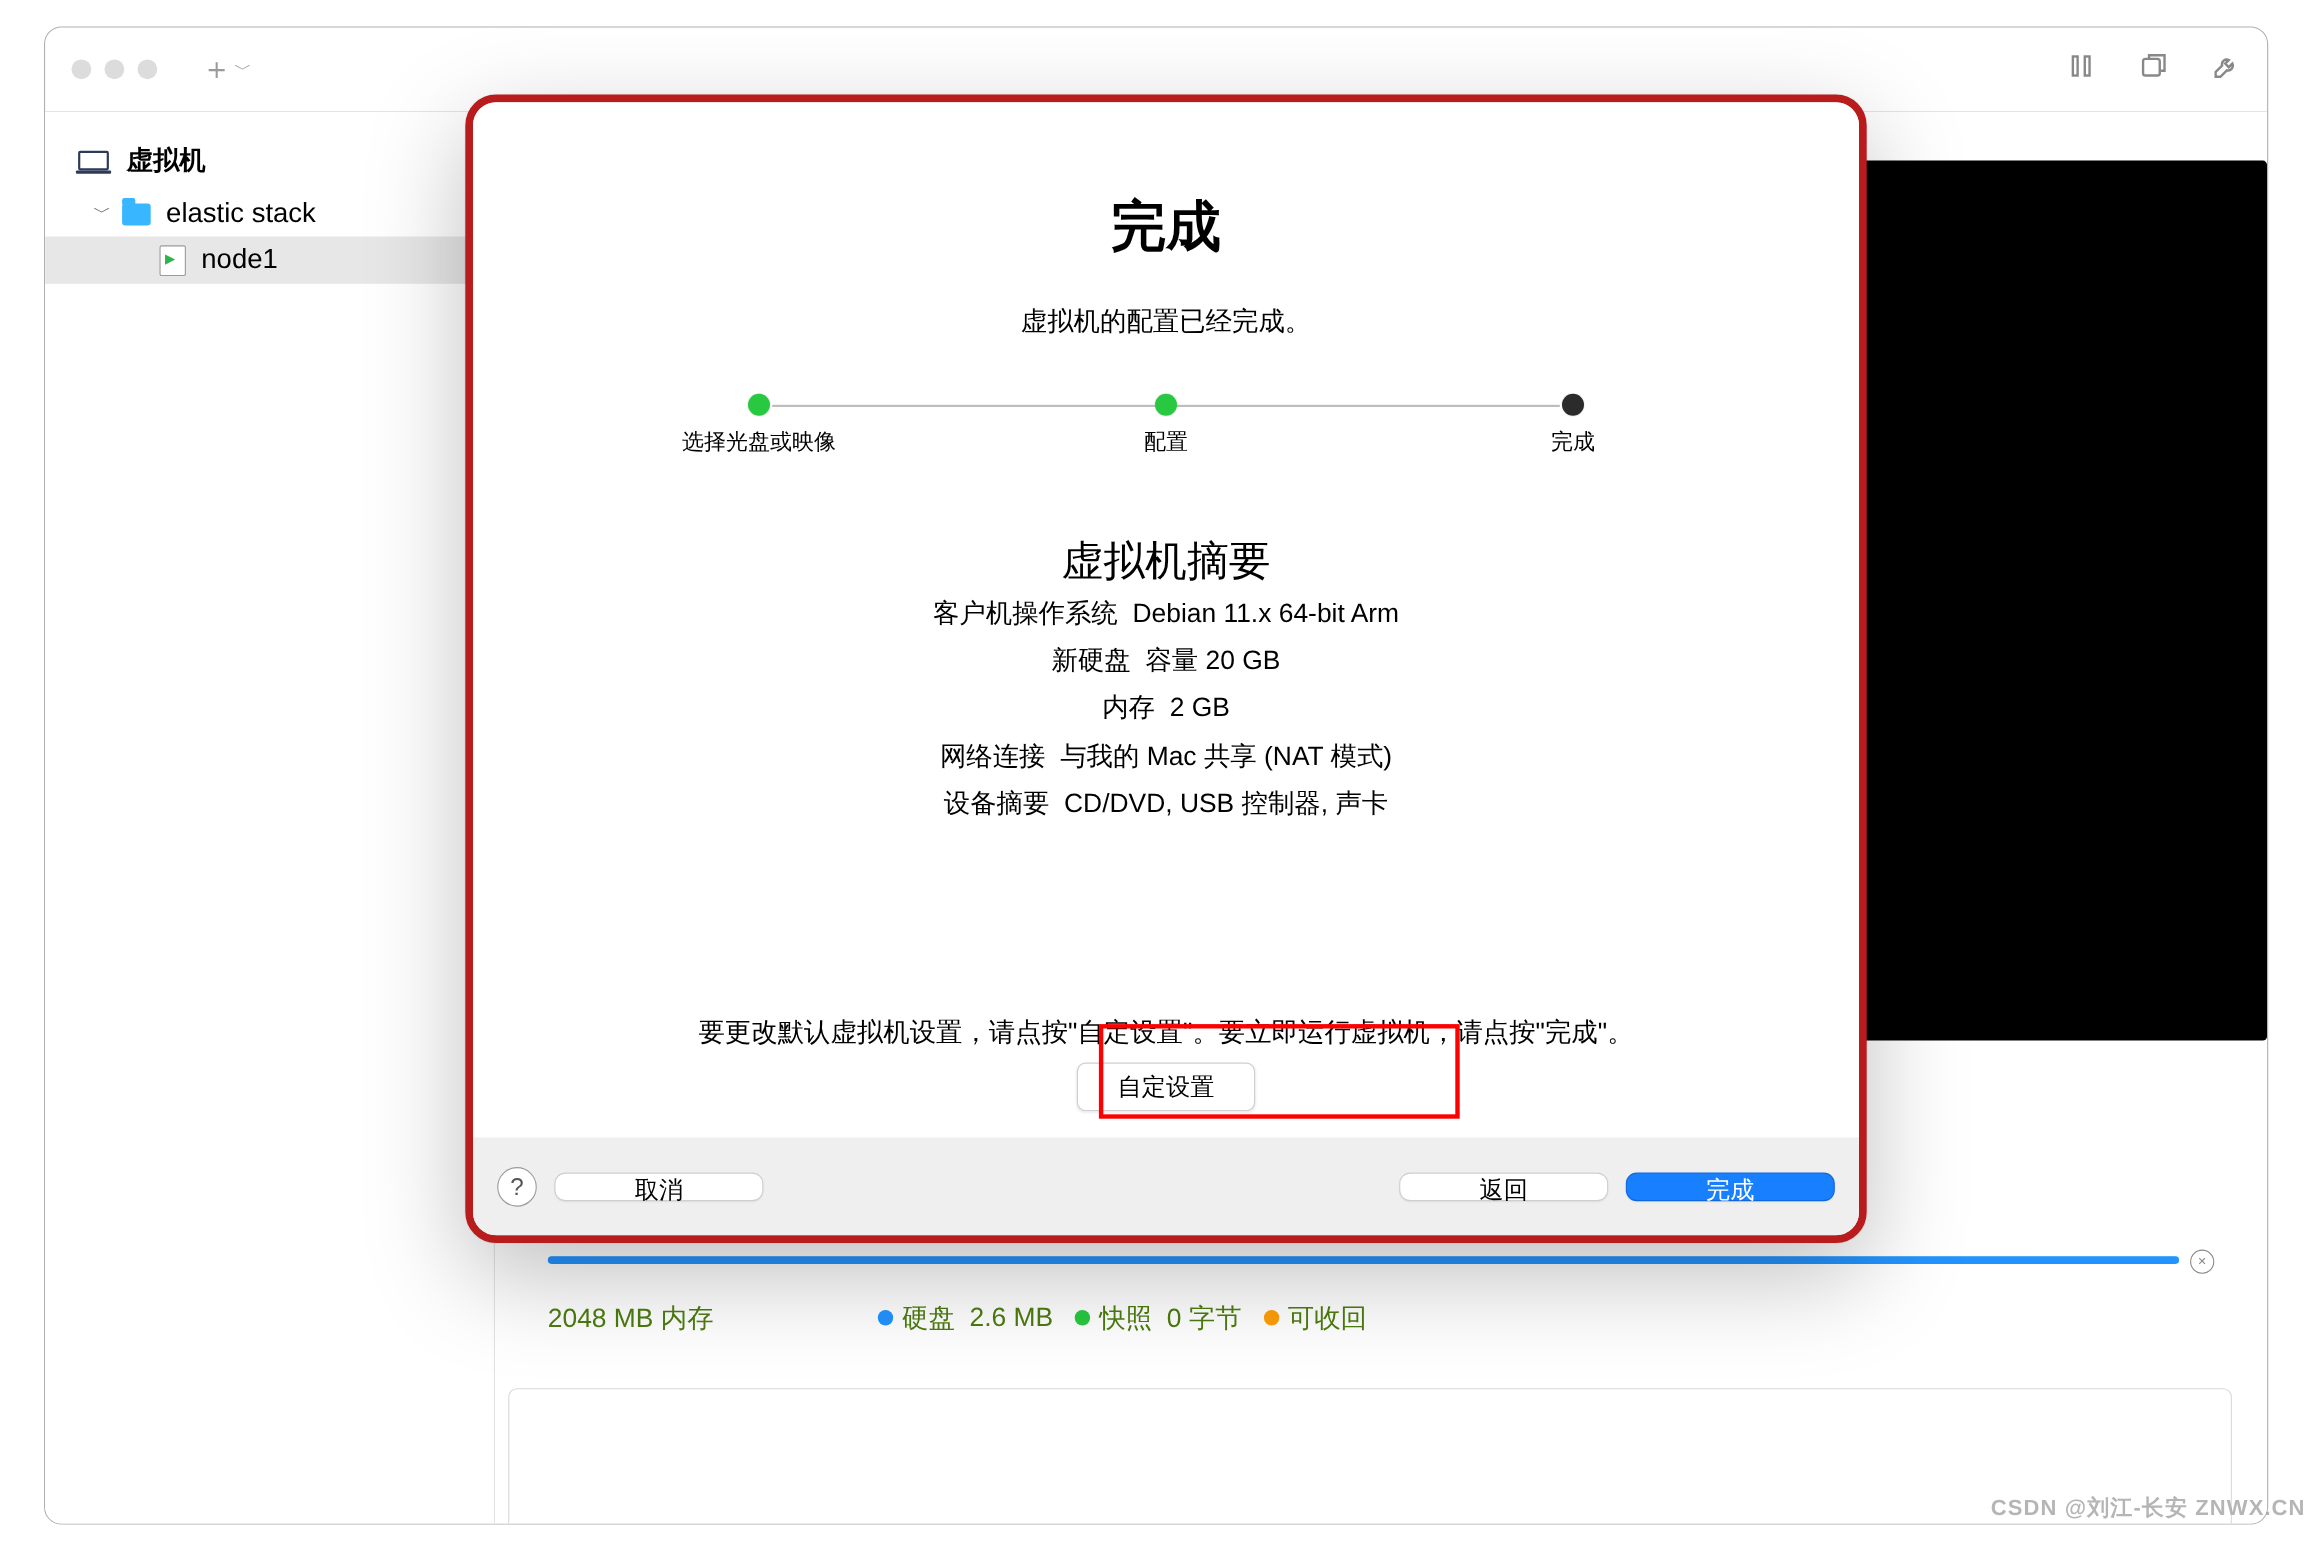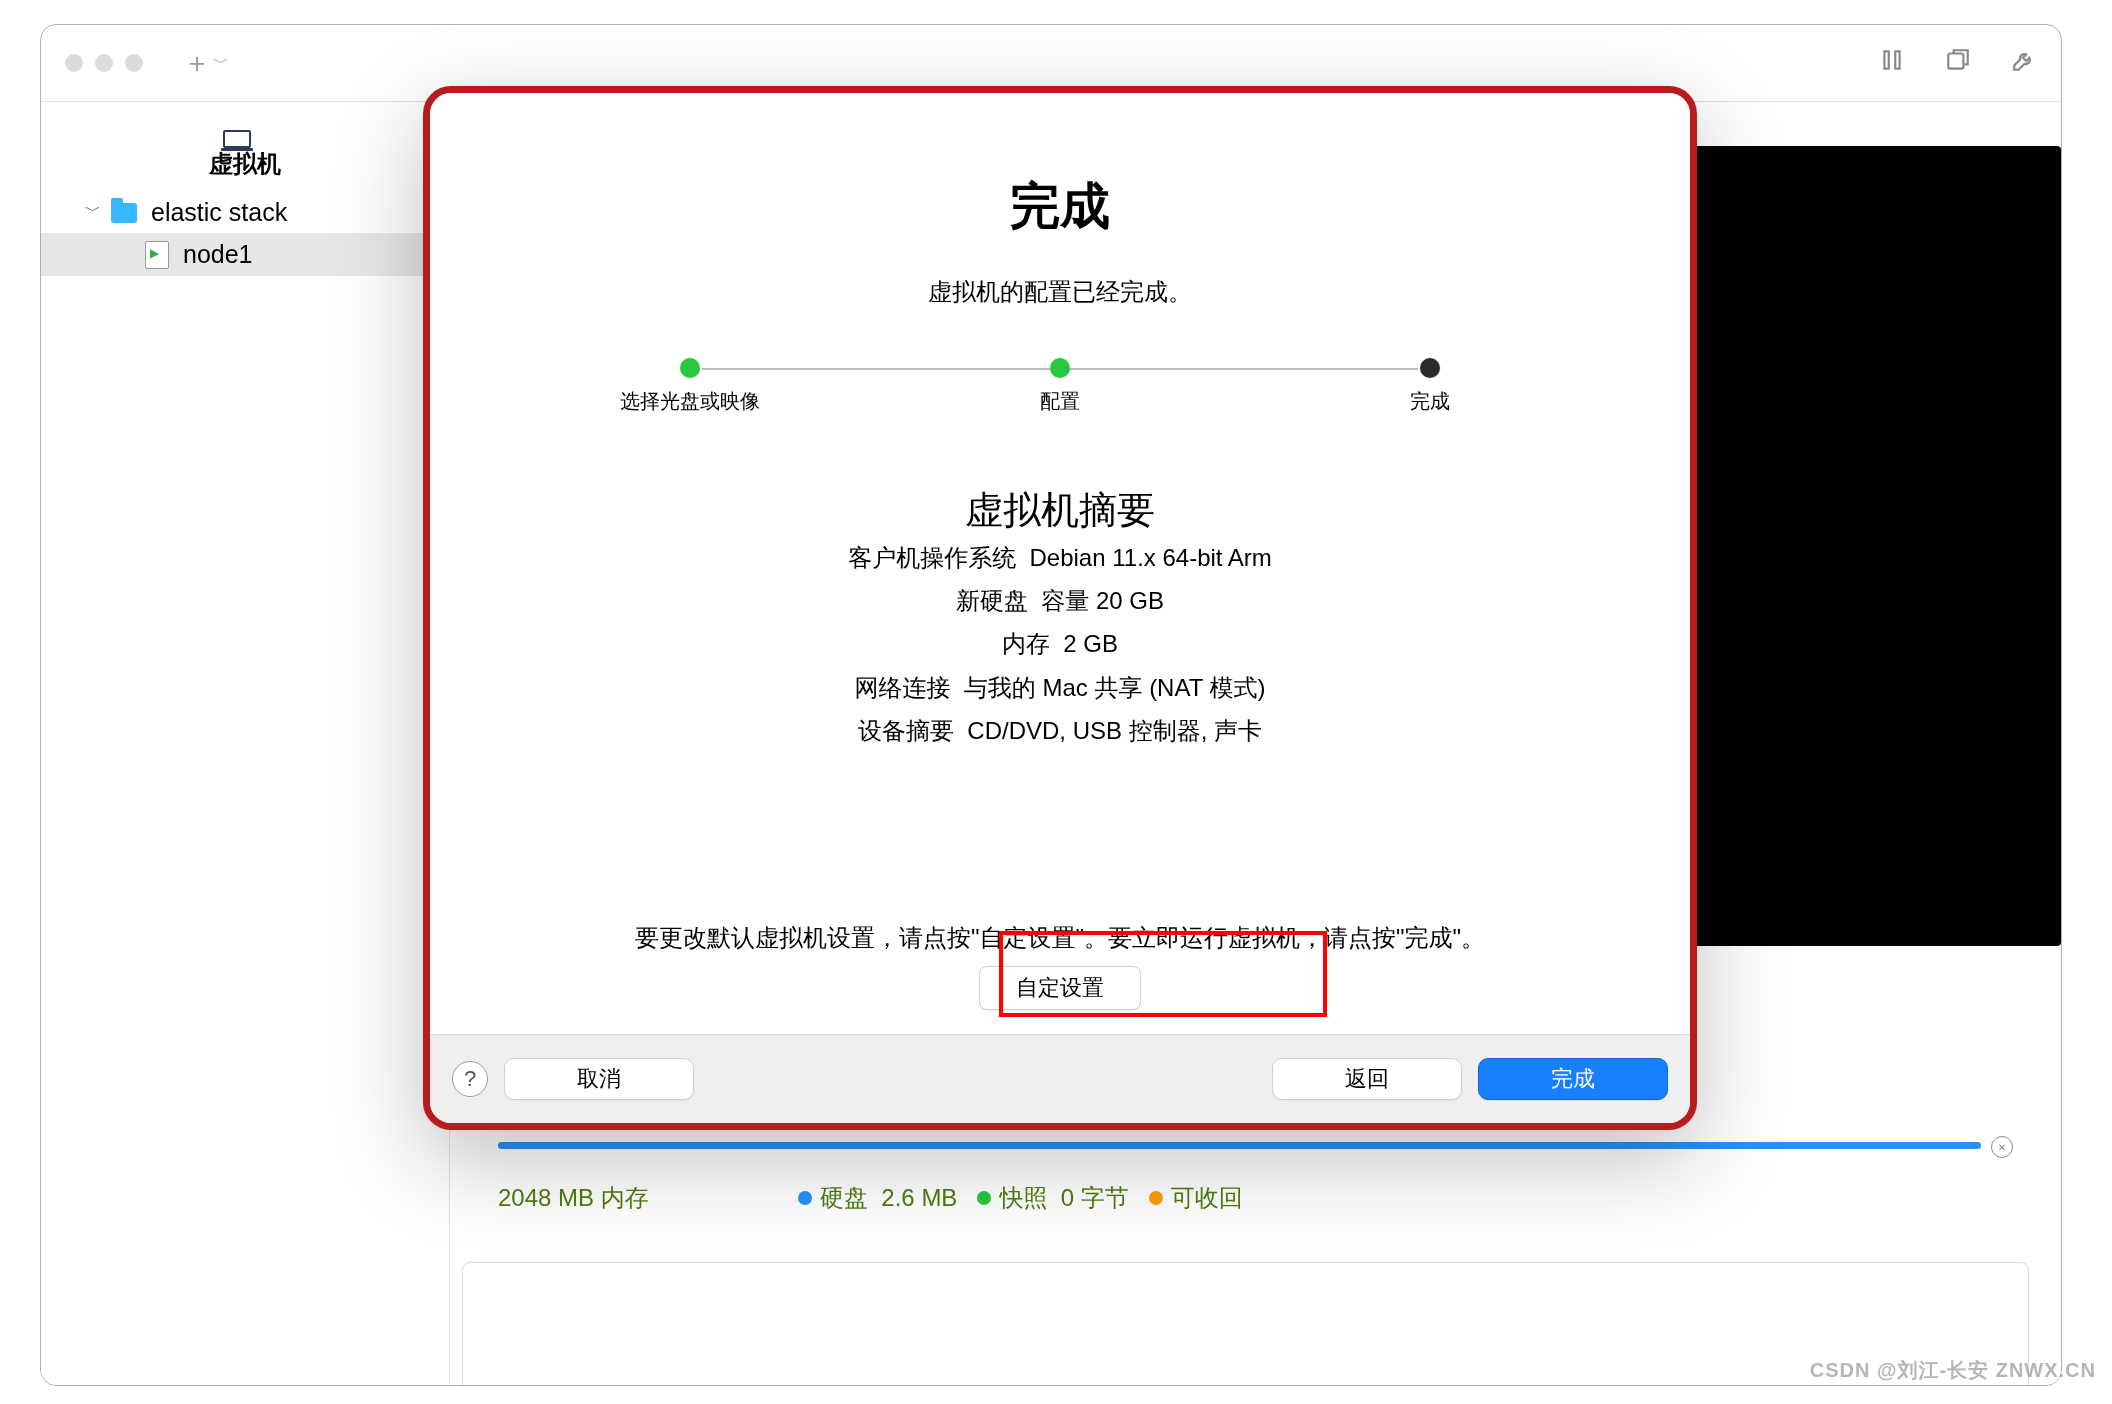--- a/index.html
+++ b/index.html
@@ -57,21 +57,20 @@
     border-right: 1px solid #e3e3e3;
     background: #fff;
     padding-top: 20px;
     font-size: 25px;
   }
   .sb-header {
     display: flex; align-items: center;
     padding: 8px 30px 12px;
     font-weight: 600;
     font-size: 24px;
-    flex-direction: column;
   }
   .laptop-icon {
     width: 24px; height: 14px;
     border: 2px solid #2e3a5a;
     border-radius: 2px;
     position: relative;
     margin-right: 16px;
   }
   .laptop-icon::after {
     content: "";
@@ -302,21 +301,21 @@
     border-radius: 50%;
     border: 1.5px solid #9b9b9b;
     background: #fff;
     color: #555;
     font-size: 22px;
     display: flex; align-items: center; justify-content: center;
     cursor: pointer;
   }
   .footer-btn {
     min-width: 190px;
-    height: 42px;
+    height: 26px;
     font-size: 22px;
     border-radius: 10px;
     border: 1px solid #cfcfcf;
     background: #fff;
     box-shadow: 0 1px 2px rgba(0,0,0,.06);
     cursor: pointer;
     padding: 0 22px;
   }
   .footer-btn.primary {
     background: #187fff;

